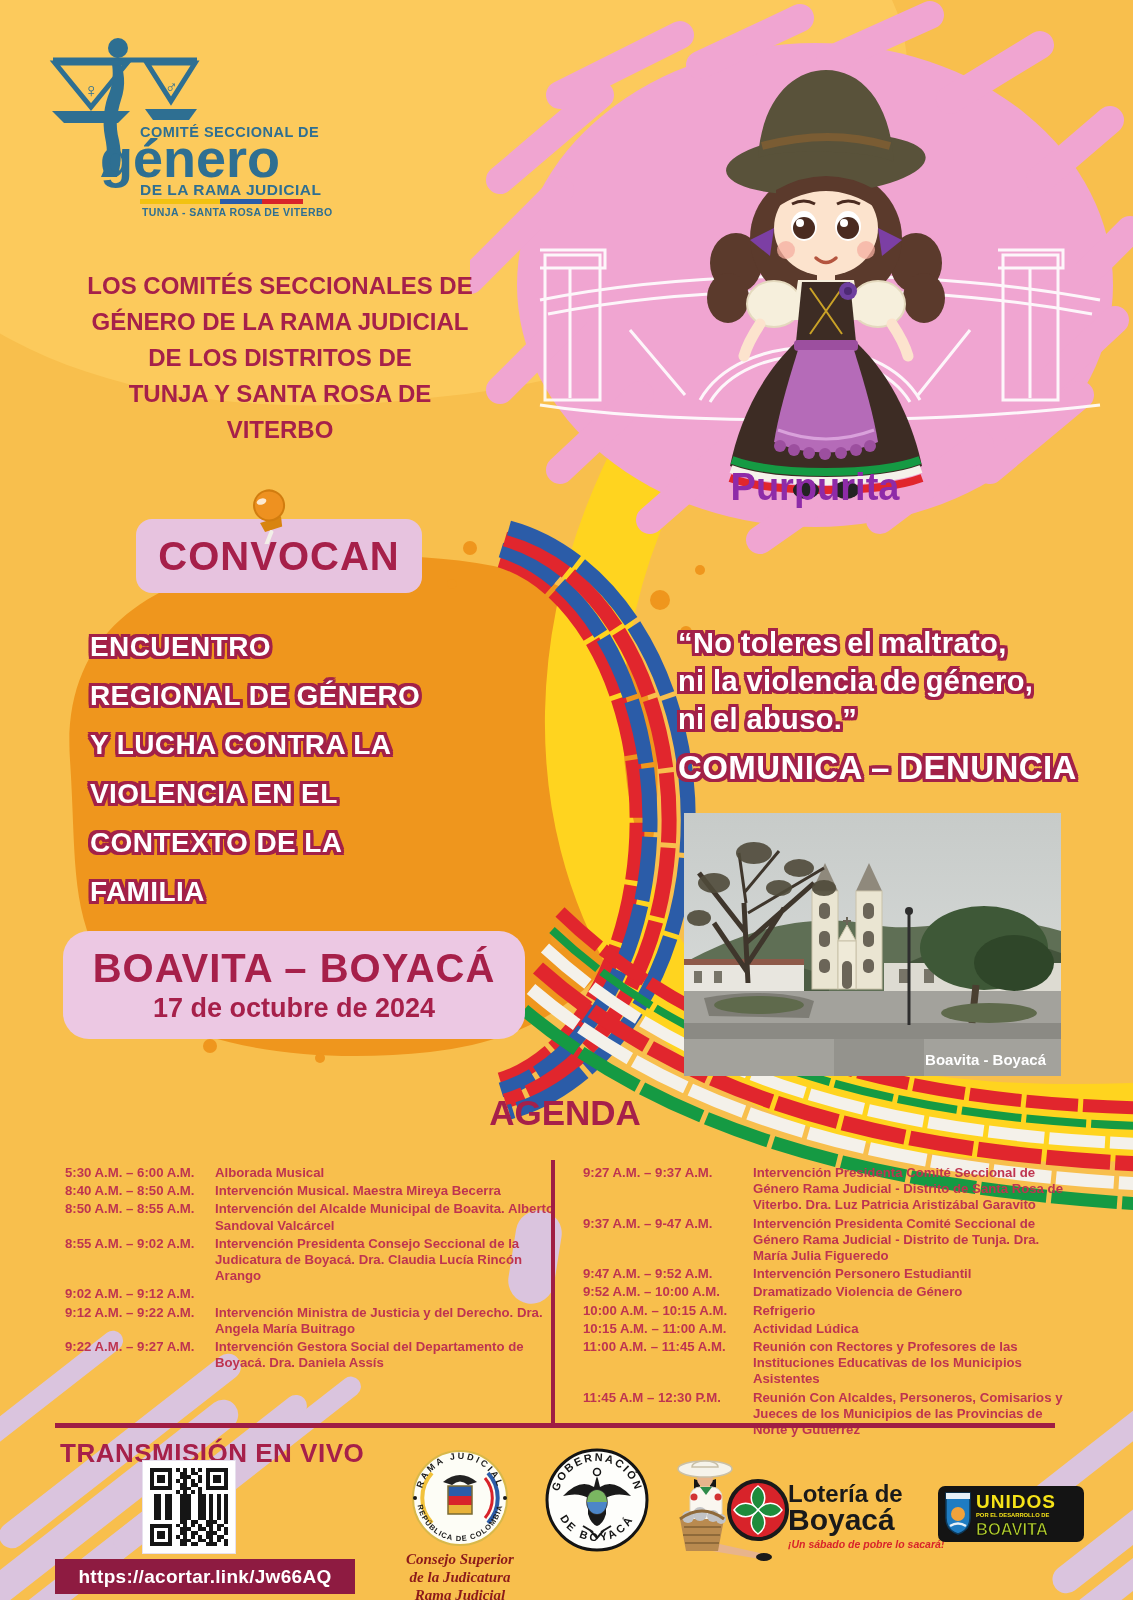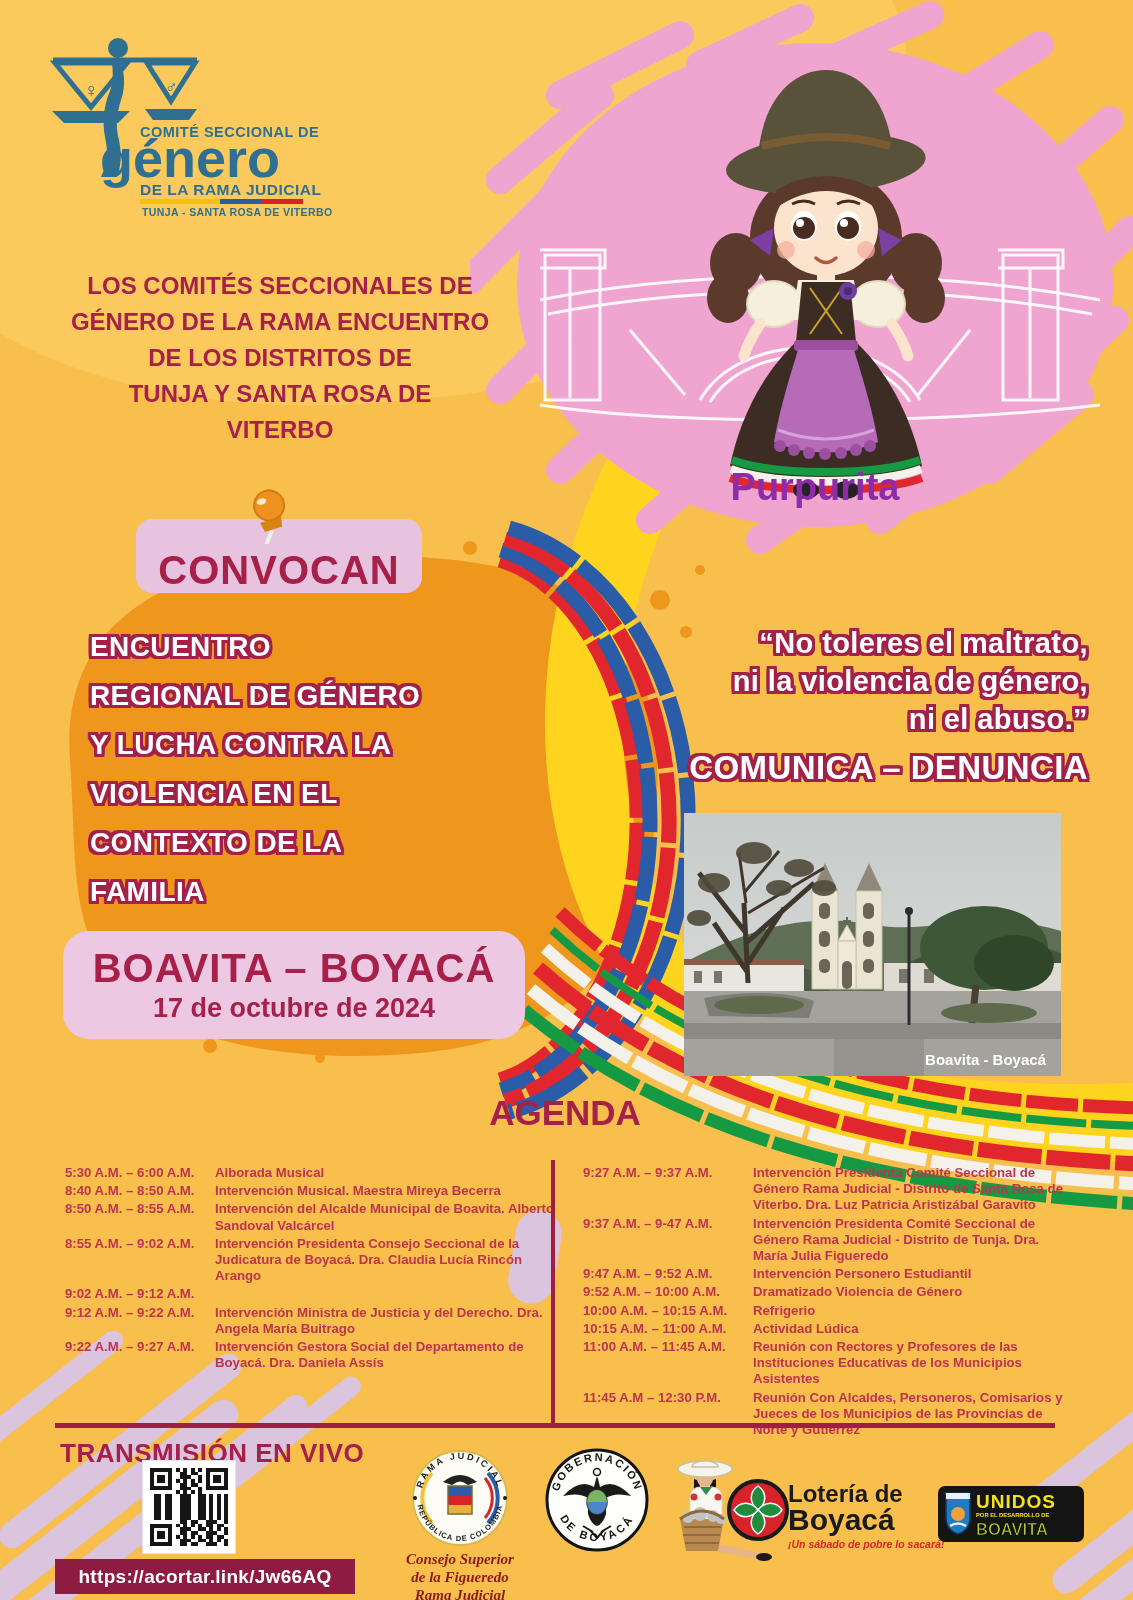--- a/index.html
+++ b/index.html
@@ -11,24 +11,24 @@
   .stroke{position:absolute;background:#DAC4DE;border-radius:18px;transform:rotate(-38deg);}
   .lav-dot{left:512px;top:1210px;width:46px;height:94px;background:#DAC4DE;border-radius:24px;transform:rotate(9deg);}
   .ol{color:#fff;letter-spacing:.4px;
       text-shadow:-3px -3px 0 #A32148,-1px -3px 0 #A32148,1px -3px 0 #A32148,3px -3px 0 #A32148,
                   -3px -1px 0 #A32148,3px -1px 0 #A32148,-3px 1px 0 #A32148,3px 1px 0 #A32148,
                   -3px 3px 0 #A32148,-1px 3px 0 #A32148,1px 3px 0 #A32148,3px 3px 0 #A32148,
                   -3px 0 0 #A32148,3px 0 0 #A32148,0 -3px 0 #A32148,0 3px 0 #A32148;}
   .intro{left:45px;top:268px;width:470px;text-align:center;font-size:24px;line-height:36px;font-weight:bold;color:#A6204A;}
   .purpurita{left:660px;top:466px;width:310px;text-align:center;font-size:38px;font-weight:bold;color:#8E2BA8;}
   .convocan-box{left:136px;top:519px;width:286px;height:74px;background:#E7C3DF;border-radius:16px;
-                display:flex;align-items:flex-end;justify-content:center;}
+                display:flex;align-items:center;justify-content:center;}
   .convocan-box span{font-size:40px;font-weight:bold;color:#A6204A;letter-spacing:1px;}
   .title{left:90px;top:622px;width:560px;font-size:28px;line-height:49px;font-weight:bold;}
-  .quote{left:678px;top:624px;width:410px;font-size:29px;line-height:38px;font-weight:bold;text-align:right;}
+  .quote{left:678px;top:624px;width:410px;font-size:29px;line-height:38px;font-weight:bold;}
   .quote-cta{margin-top:10px;font-size:33px;line-height:40px;}
   .event-box{left:63px;top:931px;width:462px;height:108px;background:#ECC8E3;border-radius:26px;
              display:flex;flex-direction:column;align-items:center;justify-content:center;}
   .event-place{font-size:40px;font-weight:bold;color:#A6204A;letter-spacing:1px;}
   .event-date{font-size:27px;font-weight:bold;color:#A6204A;margin-top:2px;}
   .agenda-title{left:440px;top:1093px;width:250px;text-align:center;font-size:35px;font-weight:bold;color:#A6204A;}
   .agenda-col{position:absolute;top:1165px;}
   .agenda-col .row{display:flex;margin-bottom:2px;}
   .agenda-col .t{flex:0 0 150px;font-size:13.2px;line-height:16.2px;font-weight:bold;color:#BE3450;}
   .agenda-col.right .t{flex-basis:170px;}
@@ -188,21 +188,21 @@
     <text x="72" y="152" font-size="54" font-weight="bold" fill="#2E6F92" font-family="DejaVu Serif, Liberation Serif, serif">género</text>
     <text x="112" y="170" font-size="15.5" letter-spacing="0.5" font-weight="bold" fill="#2E6F92">DE LA RAMA JUDICIAL</text>
     <rect x="112" y="174" width="80" height="5" fill="#F2C211"></rect>
       <rect x="192" y="174" width="42" height="5" fill="#2B5CA8"></rect>
       <rect x="234" y="174" width="41" height="5" fill="#D8232A"></rect>
     <text x="114" y="191" font-size="10.5" letter-spacing="0.4" font-weight="bold" fill="#2E6F92">TUNJA - SANTA ROSA DE VITERBO</text>
   </svg>
 
   <div class="abs intro">
     <div>LOS COMITÉS SECCIONALES DE</div>
-    <div>GÉNERO DE LA RAMA ENCUENTRO</div>
+    <div>GÉNERO DE LA RAMA JUDICIAL</div>
     <div>DE LOS DISTRITOS DE</div>
     <div>TUNJA Y SANTA ROSA DE</div>
     <div>VITERBO</div>
   </div>
 
   <div class="abs purpurita">Purpurita</div>
 
   <div class="abs convocan-box">
     <span>CONVOCAN</span>
   </div>
@@ -566,21 +566,21 @@
       <rect x="46" y="48" width="24" height="9" fill="#D8232A"></rect>
       <rect x="46" y="57" width="24" height="9" fill="#E8B23A"></rect>
     <rect x="46" y="38" width="24" height="28" fill="none" stroke="#7A6A33" stroke-width="1.5"></rect>
     <text font-size="9" font-weight="bold" letter-spacing="2.5" fill="#1A1A1A"><textPath href="#rjTop" startOffset="50%" text-anchor="middle">RAMA JUDICIAL</textPath></text>
     <text font-size="7.5" font-weight="bold" letter-spacing="1" fill="#1A1A1A"><textPath href="#rjBot" startOffset="50%" text-anchor="middle">REPÚBLICA DE COLOMBIA</textPath></text>
     <circle cx="13" cy="50" r="2" fill="#1A1A1A"></circle>
       <circle cx="103" cy="50" r="2" fill="#1A1A1A"></circle>
   </svg>
   <div class="abs rj-caption">
     <div>Consejo Superior</div>
-    <div>de la Figueredo</div>
+    <div>de la Judicatura</div>
     <div>Rama Judicial</div>
   </div>
 
   <svg class="abs" style="left:543px;top:1446px;" width="108" height="108" viewBox="0 0 108 108">
     <defs>
       <path id="gbTop" d="M 15 54 A 39 39 0 0 1 93 54"></path>
       <path id="gbBot" d="M 13 54 A 41 41 0 0 0 95 54"></path>
     </defs>
     <circle cx="54" cy="54" r="50" fill="#FEFEFB" stroke="#141414" stroke-width="3"></circle>
     <circle cx="54" cy="26" r="3.5" fill="none" stroke="#141414" stroke-width="1.5"></circle>

